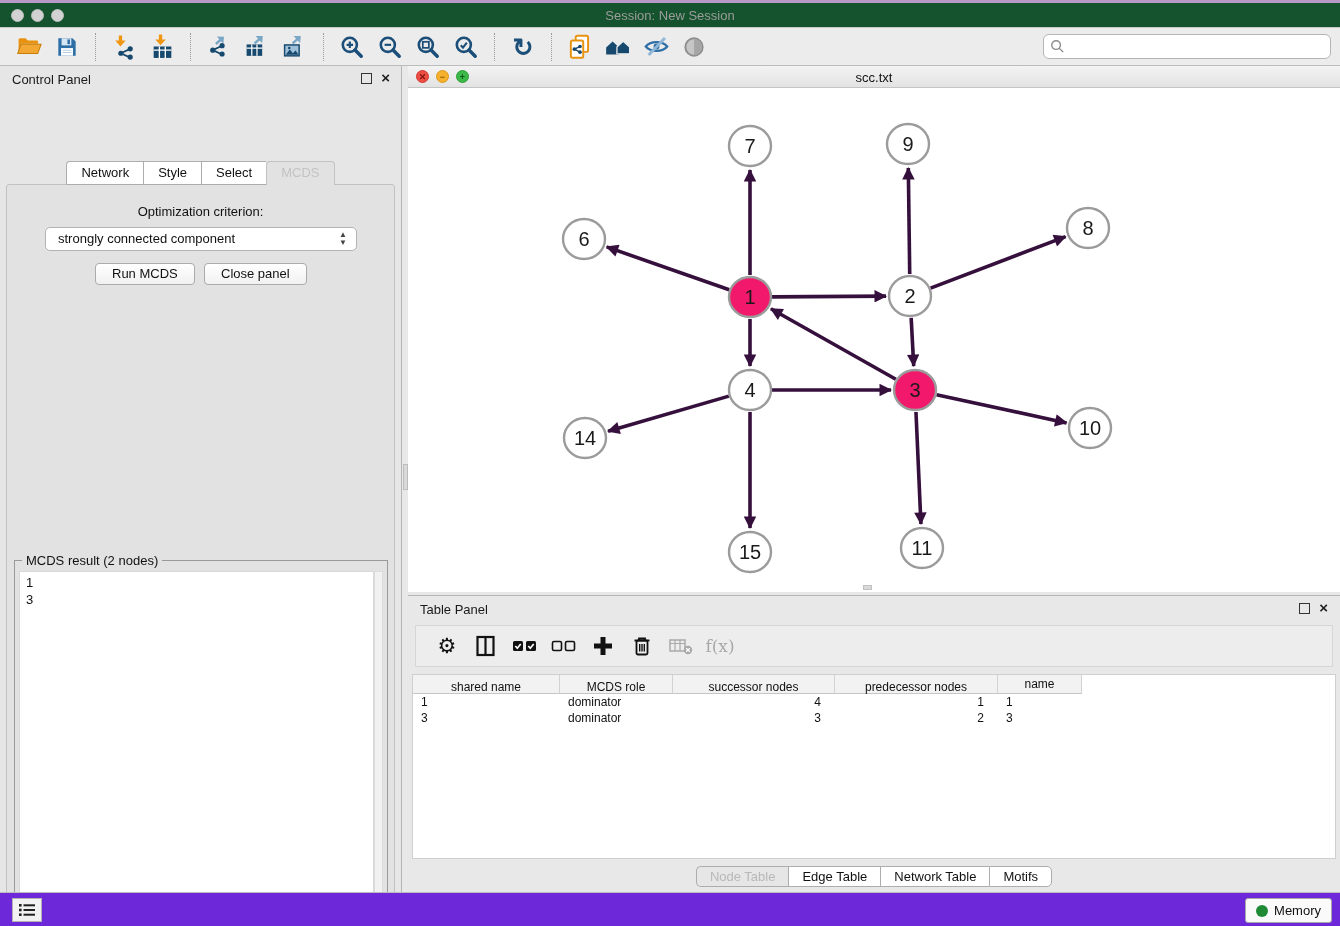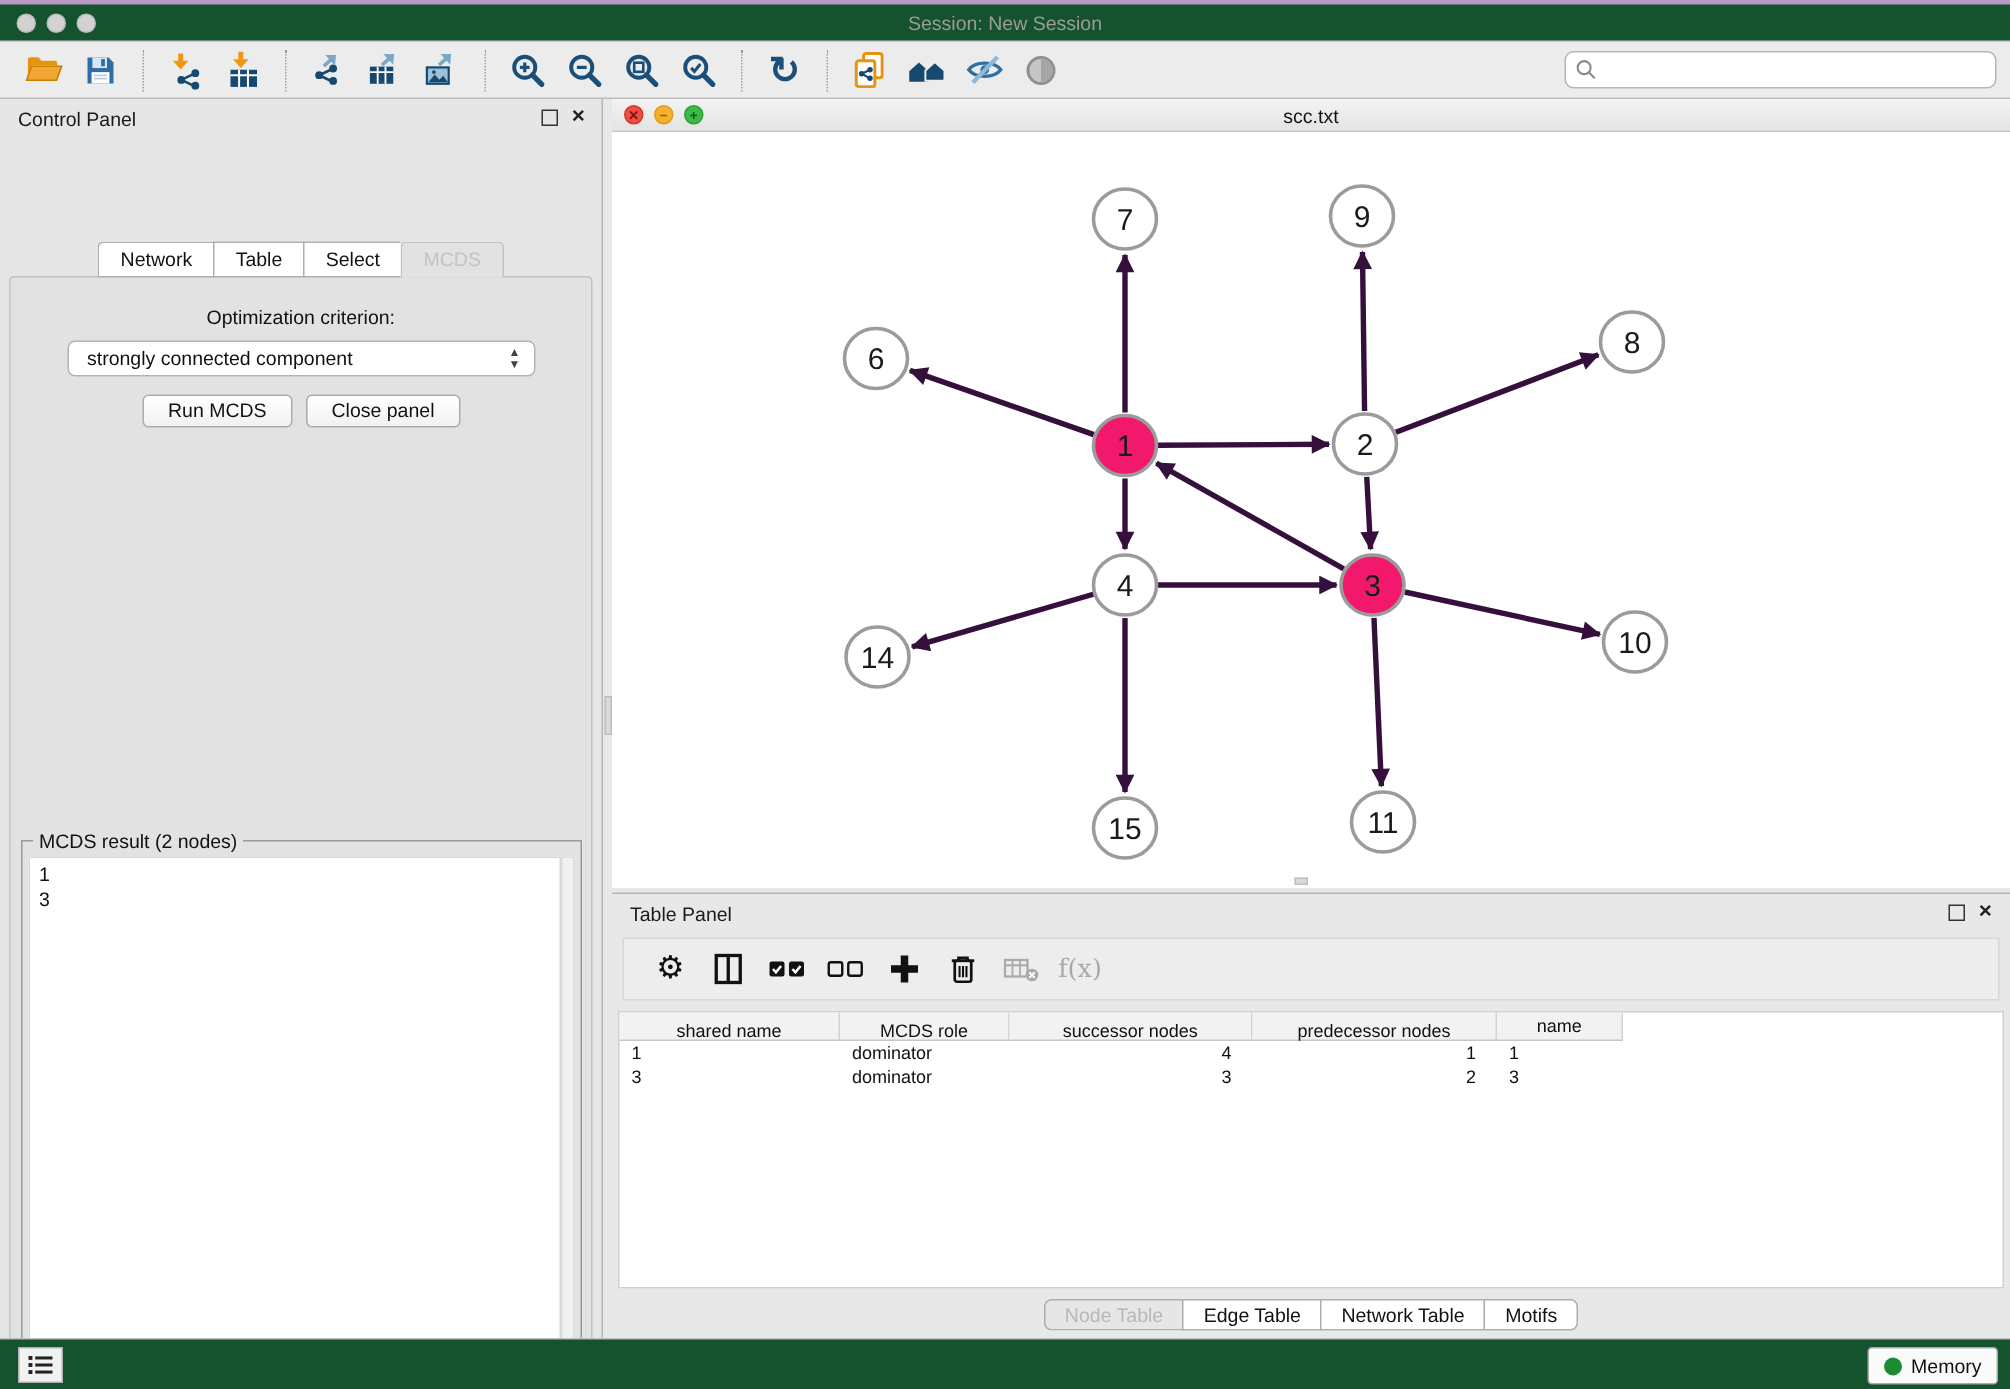--- a/index.html
+++ b/index.html
@@ -85,21 +85,21 @@
   .c0 { width:147px; } .c1 { width:113px; } .c2 { width:162px; } .c3 { width:163px; } .c4 { width:84px; }
   .ar { text-align:right; padding-right:14px; }
 
   #tp-tabs { position:absolute; left:0; bottom:3px; width:100%; height:26px; display:flex; justify-content:center; align-items:center; }
   .tp-tab { height:21px; padding:0 13px; background:#fff; border:1px solid #adadad; border-right:none; font-size:13px; line-height:19px; color:#111; }
   .tp-tab:first-child { border-top-left-radius:5px; border-bottom-left-radius:5px; }
   .tp-tab:last-child { border-right:1px solid #adadad; border-top-right-radius:5px; border-bottom-right-radius:5px; }
   .tp-tab.sel { background:#e6e6e6; color:#b8b8b8; }
 
   
-  #status-bar { position:absolute; left:0; top:892px; width:1340px; height:34px; background:#14532d; border-top:1px solid #bdbdbd; }
+  #status-bar { position:absolute; left:0; top:892px; width:1340px; height:34px; background:#6d28d9; border-top:1px solid #bdbdbd; }
   #list-btn { position:absolute; left:12px; top:5px; width:30px; height:24px; background:#f2f2f2; border:1px solid #b2b2b2; display:flex; align-items:center; justify-content:center; }
   #memory-btn { position:absolute; right:8px; top:5px; height:25px; background:#fafafa; border:1px solid #a8a8a8; border-radius:3px; display:flex; align-items:center; gap:6px; padding:0 10px; font-size:13px; color:#111; }
   #memory-btn .dot { width:12px; height:12px; border-radius:50%; background:#1f8a35; }
 </style>
 </head>
 <body>
 
 <div id="titlebar">
   <div class="accent"></div>
   <div class="traffic t-gray t1"></div>
@@ -253,21 +253,21 @@
 <div id="content">
 
   <div id="control-panel">
     <div class="panel-header">
       <span class="panel-title">Control Panel</span>
       <span class="float-ic"></span>
       <span class="close-ic">×</span>
     </div>
     <div id="cp-tabs">
       <div class="cp-tab">Network</div>
-      <div class="cp-tab">Table</div>
+      <div class="cp-tab">Style</div>
       <div class="cp-tab">Select</div>
       <div class="cp-tab sel">MCDS</div>
     </div>
     <div id="cp-body">
       <div id="opt-label">Optimization criterion:</div>
       <div id="opt-select">
         <span>strongly connected component</span>
         <span class="updown">▲<br>▼</span>
       </div>
       <div class="cp-btn" id="btn-run">Run MCDS</div>

